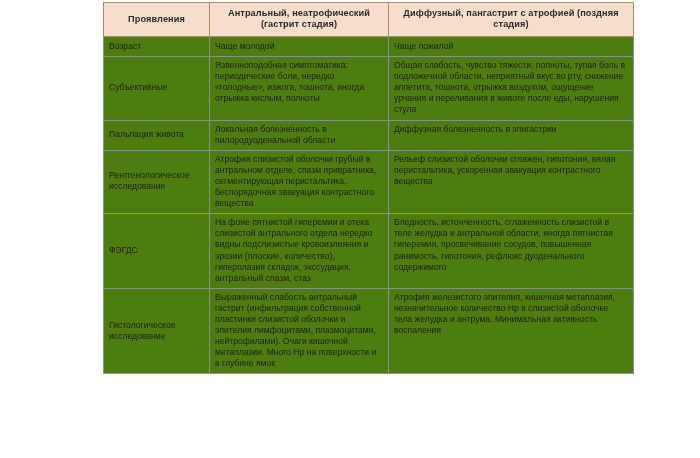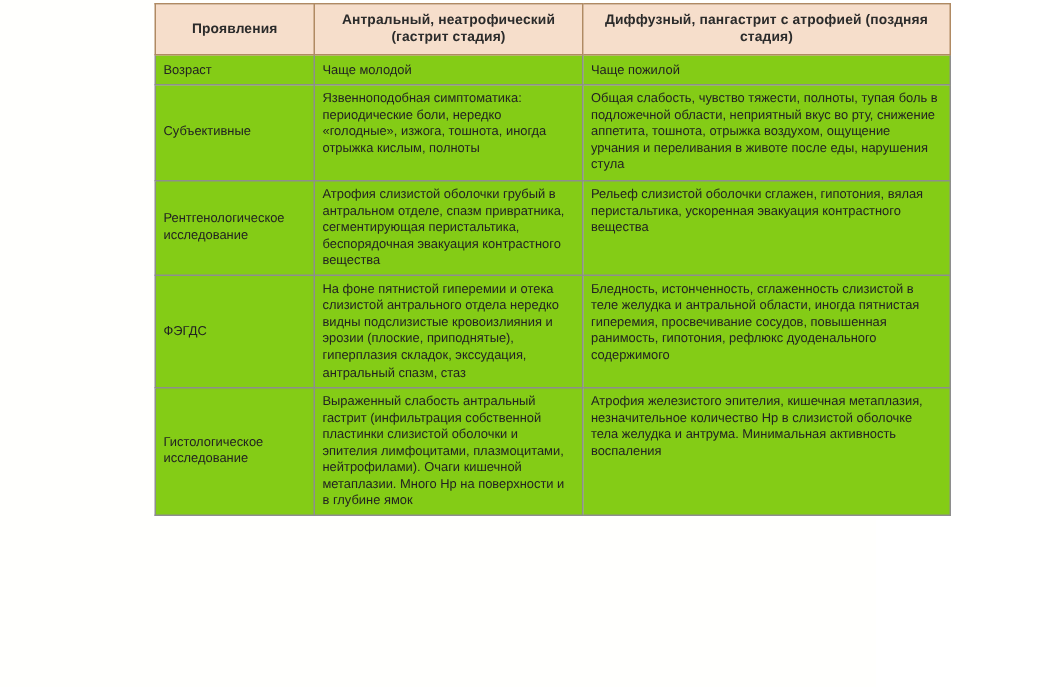--- a/index.html
+++ b/index.html
@@ -44,21 +44,21 @@
     vertical-align: middle;
     letter-spacing: 0.1px;
   }
   tbody td {
     border: 1px solid #8e8e8e;
     color: #222222;
     font-size: 8.6px;
     line-height: 11.1px;
     padding: 3px 5px 4px 5px;
     vertical-align: top;
-    background: #84cc16;
+    background: #4d7c0f;
   }
   tbody td.label-cell {
     vertical-align: middle;
   }
   tbody tr.row-age td {
     vertical-align: middle;
     padding-top: 4px;
     padding-bottom: 4px;
   }
 </style>
@@ -85,27 +85,32 @@
         <td class="label-cell">Возраст</td>
         <td>Чаще молодой</td>
         <td>Чаще пожилой</td>
       </tr>
       <tr>
         <td class="label-cell">Субъективные</td>
         <td>Язвенноподобная симптоматика: периодические боли, нередко «голодные», изжога, тошнота, иногда отрыжка кислым, полноты</td>
         <td>Общая слабость, чувство тяжести, полноты, тупая боль в подложечной области, неприятный вкус во рту, снижение аппетита, тошнота, отрыжка воздухом, ощущение урчания и переливания в животе после еды, нарушения стула</td>
       </tr>
       <tr>
+        <td class="label-cell">Пальпация живота</td>
+        <td>Локальная болезненность в пилородуоденальной области</td>
+        <td>Диффузная болезненность в эпигастрии</td>
+      </tr>
+      <tr>
         <td class="label-cell">Рентгенологическое исследование</td>
         <td>Атрофия слизистой оболочки грубый в антральном отделе, спазм привратника, сегментирующая перистальтика, беспорядочная эвакуация контрастного вещества</td>
         <td>Рельеф слизистой оболочки сглажен, гипотония, вялая перистальтика, ускоренная эвакуация контрастного вещества</td>
       </tr>
       <tr>
         <td class="label-cell">ФЭГДС</td>
-        <td>На фоне пятнистой гиперемии и отека слизистой антрального отдела нередко видны подслизистые кровоизлияния и эрозии (плоские, приподнятые), гиперплазия складок, экссудация, антральный спазм, стаз</td>
+        <td>На фоне пятнистой гиперемии и отека слизистой антрального отдела нередко видны подслизистые кровоизлияния и эрозии (плоские, количество), гиперплазия складок, экссудация, антральный спазм, стаз</td>
         <td>Бледность, истонченность, сглаженность слизистой в теле желудка и антральной области, иногда пятнистая гиперемия, просвечивание сосудов, повышенная ранимость, гипотония, рефлюкс дуоденального содержимого</td>
       </tr>
       <tr>
         <td class="label-cell">Гистологическое исследование</td>
         <td>Выраженный слабость антральный гастрит (инфильтрация собственной пластинки слизистой оболочки и эпителия лимфоцитами, плазмоцитами, нейтрофилами). Очаги кишечной метаплазии. Много Hp на поверхности и в глубине ямок</td>
         <td>Атрофия железистого эпителия, кишечная метаплазия, незначительное количество Hp в слизистой оболочке тела желудка и антрума. Минимальная активность воспаления</td>
       </tr>
     </tbody>
   </table>
 

